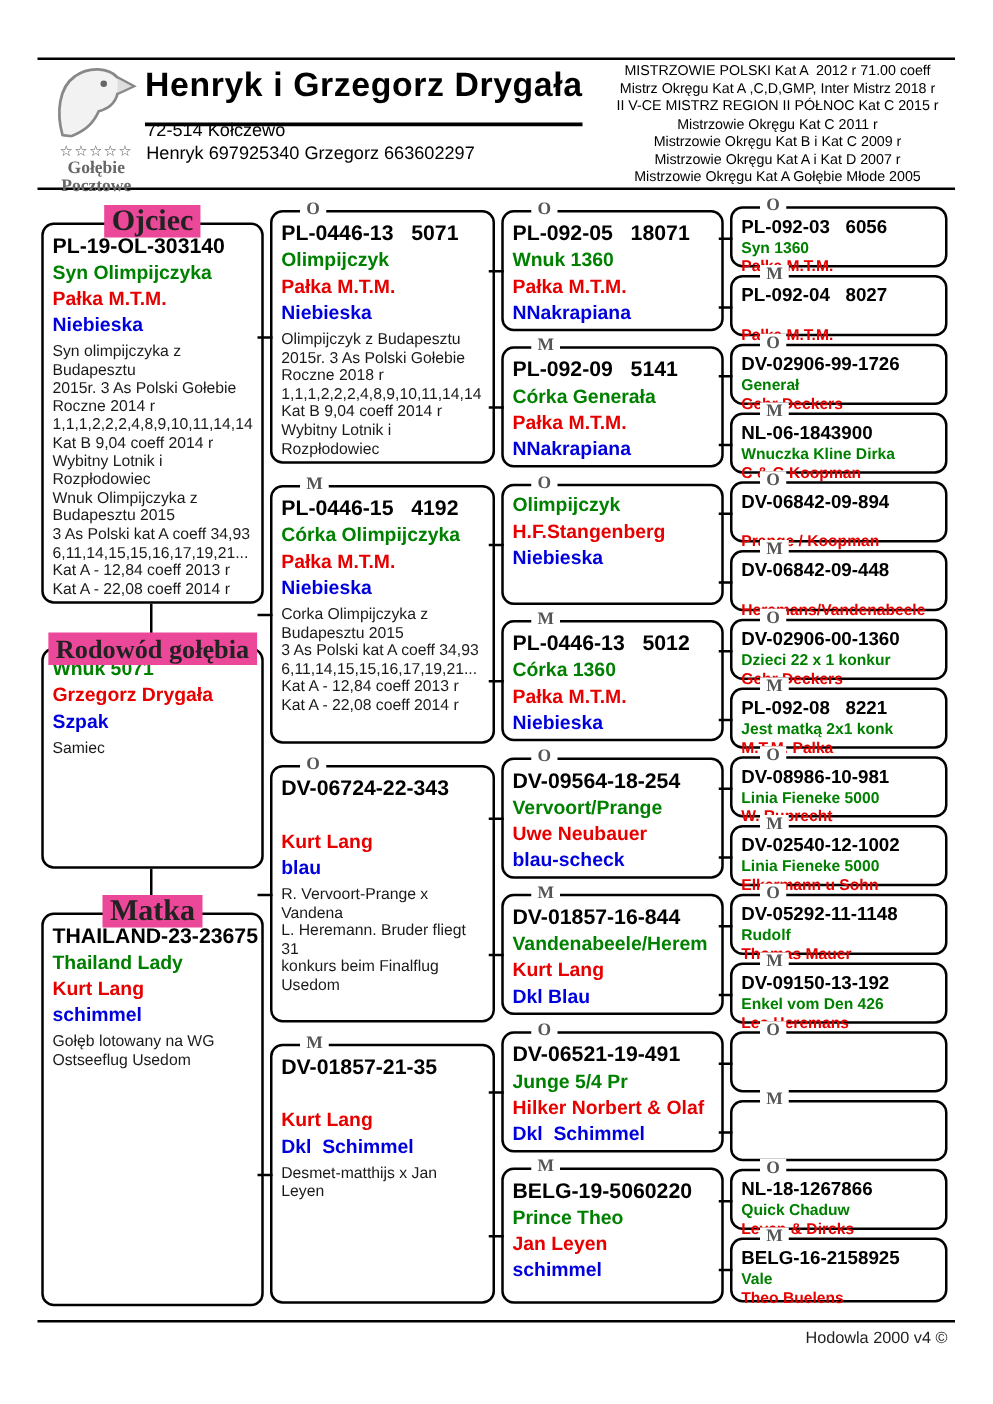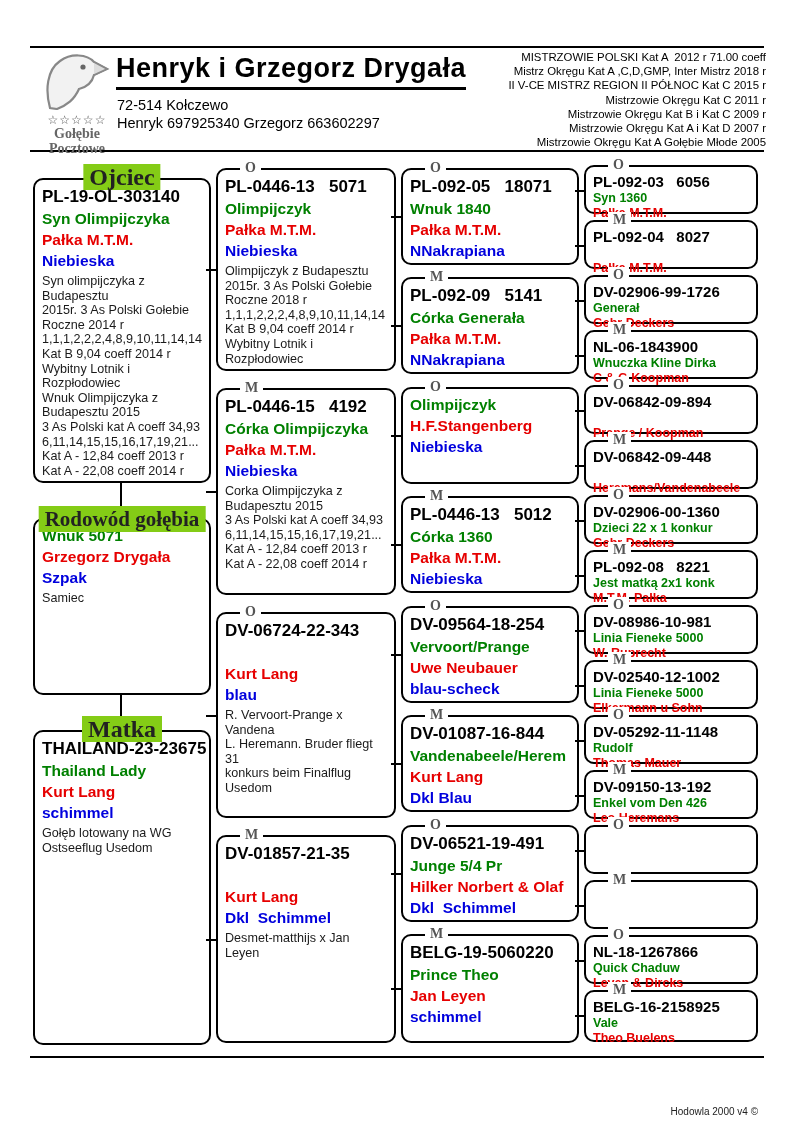--- a/index.html
+++ b/index.html
@@ -4,45 +4,45 @@
 <style>
   html,body{margin:0;padding:0;background:#fff;}
   #page{position:relative;width:794px;height:1123px;background:#fff;overflow:hidden;
         font-family:"Liberation Sans",sans-serif;color:#000;}
   .rule{position:absolute;left:30px;width:734px;height:2px;background:#000;}
   
   #logo{position:absolute;left:40px;top:52px;width:74px;text-align:center;}
   #logo .stars{font-size:12px;color:#555;letter-spacing:1px;line-height:12px;}
   #logo .logotxt{font-family:"Liberation Serif",serif;font-weight:bold;font-size:14px;color:#666;line-height:15px;}
   #title{position:absolute;left:116px;top:53px;font-size:27px;font-weight:bold;
-         border-bottom:3px solid #000;padding-bottom:3px;letter-spacing:.5px;}
+         border-bottom:3px solid #000;padding-bottom:14px;letter-spacing:.5px;}
   #address{position:absolute;left:117px;top:96px;font-size:14.5px;line-height:18px;}
-  #achv{position:absolute;left:478px;top:50px;width:288px;text-align:right;
+  #achv{position:absolute;left:478px;top:50px;width:288px;text-align:center;
         font-size:11.4px;line-height:14.2px;}
   #achv div{white-space:pre;}
   
   .box{position:absolute;border:2px solid #000;border-radius:10px;background:#fff;
        padding:5px 7px;box-sizing:border-box;}
   .legend-main{position:absolute;top:-16px;left:50%;transform:translateX(-50%);
-       background:#84cc16;padding:0 6px;font-family:"Liberation Serif",serif;
+       background:#ec4899;padding:0 6px;font-family:"Liberation Serif",serif;
        font-weight:bold;font-size:24px;color:#222;white-space:nowrap;line-height:26px;}
   .subject .legend-main{font-size:21px;top:-14px;}
   .sex-legend{position:absolute;top:-10px;left:22px;background:#fff;padding:0 5px;
        font-family:"Liberation Serif",serif;font-weight:bold;font-size:14px;color:#555;line-height:16px;}
   .ring{font-weight:bold;font-size:17px;line-height:23px;white-space:pre;}
   .name{font-weight:bold;font-size:15.5px;line-height:21px;color:#008000;min-height:21px;white-space:pre;}
   .fancier{font-weight:bold;font-size:15.5px;line-height:21px;color:#e60000;min-height:21px;white-space:pre;}
   .pcolor{font-weight:bold;font-size:15.5px;line-height:21px;color:#0000dd;min-height:21px;white-space:pre;}
   .note{font-size:12.6px;line-height:14.6px;color:#1a1a1a;margin-top:3px;white-space:pre-line;}
   .gen4 .ring{font-size:15px;line-height:19px;}
   .gen4 .name{font-size:12.5px;line-height:15px;min-height:15px;}
   .gen4 .fancier{font-size:12.5px;line-height:15px;min-height:15px;}
   .stub{position:absolute;height:2px;background:#000;}
   .vline{position:absolute;width:2px;background:#000;}
-  #footer-credit{position:absolute;right:36px;top:1062px;font-size:10px;color:#222;margin-top:44px;}
+  #footer-credit{position:absolute;right:36px;top:1062px;font-size:13px;color:#222;}
 </style>
 </head>
 <body>
 
 <div id="page">
 
   <div class="rule" style="top:46px"></div>
   <div class="rule" style="top:150px"></div>
 
   <div id="logo">
@@ -156,21 +156,21 @@
     <div class="ring">DV-01857-21-35</div>
     <div class="name"></div>
     <div class="fancier">Kurt Lang</div>
     <div class="pcolor">Dkl  Schimmel</div>
     <div class="note">Desmet-matthijs x Jan Leyen</div>
   </div>
 
   <div class="box gen3" style="left:401px;top:168px;width:178px;height:97px">
     <span class="sex-legend">O</span>
     <div class="ring">PL-092-05   18071</div>
-    <div class="name">Wnuk 1840</div>
+    <div class="name">Wnuk 1360</div>
     <div class="fancier">Pałka M.T.M.</div>
     <div class="pcolor">NNakrapiana</div>
   </div>
   <div class="box gen3" style="left:401px;top:277px;width:178px;height:97px">
     <span class="sex-legend">M</span>
     <div class="ring">PL-092-09   5141</div>
     <div class="name">Córka Generała</div>
     <div class="fancier">Pałka M.T.M.</div>
     <div class="pcolor">NNakrapiana</div>
   </div>
@@ -189,21 +189,21 @@
   </div>
   <div class="box gen3" style="left:401px;top:606px;width:178px;height:97px">
     <span class="sex-legend">O</span>
     <div class="ring">DV-09564-18-254</div>
     <div class="name">Vervoort/Prange</div>
     <div class="fancier">Uwe Neubauer</div>
     <div class="pcolor">blau-scheck</div>
   </div>
   <div class="box gen3" style="left:401px;top:715px;width:178px;height:97px">
     <span class="sex-legend">M</span>
-    <div class="ring">DV-01087-16-844</div>
+    <div class="ring">DV-01857-16-844</div>
     <div class="name">Vandenabeele/Herem</div>
     <div class="fancier">Kurt Lang</div>
     <div class="pcolor">Dkl Blau</div>
   </div>
   <div class="box gen3" style="left:401px;top:825px;width:178px;height:97px">
     <span class="sex-legend">O</span>
     <div class="ring">DV-06521-19-491</div>
     <div class="name">Junge 5/4 Pr</div>
     <div class="fancier">Hilker Norbert &amp; Olaf</div>
     <div class="pcolor">Dkl  Schimmel</div>

